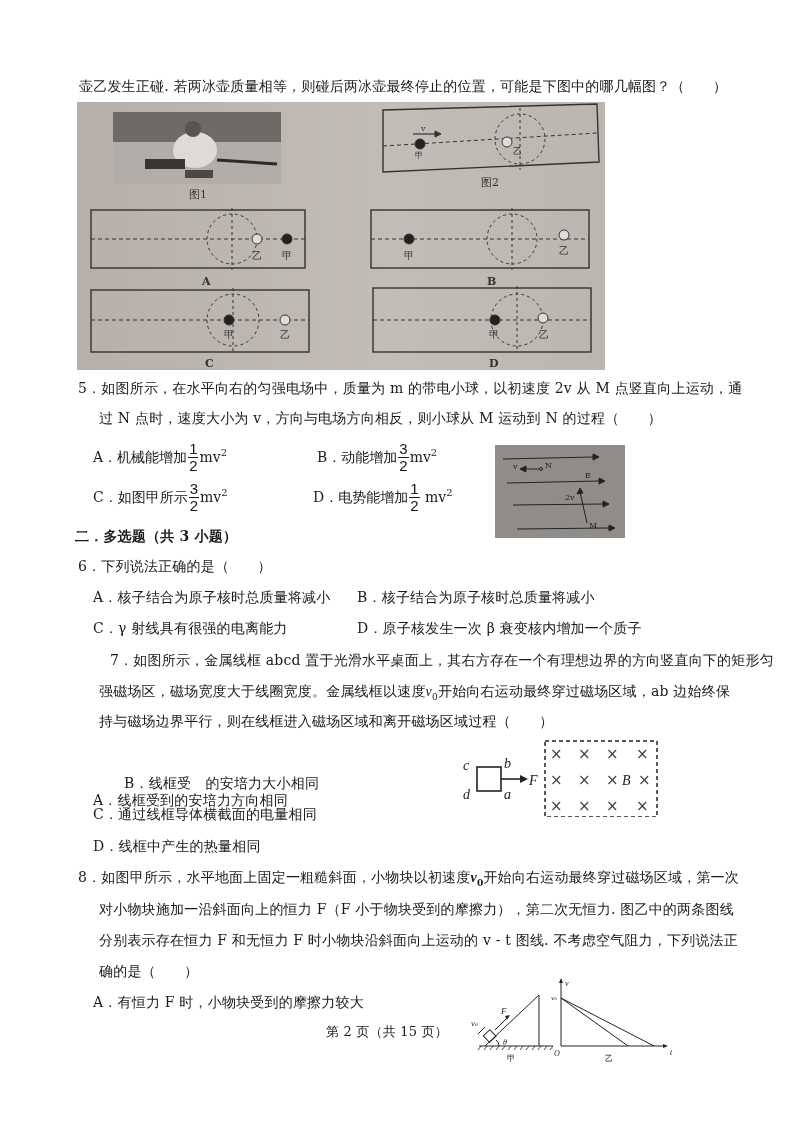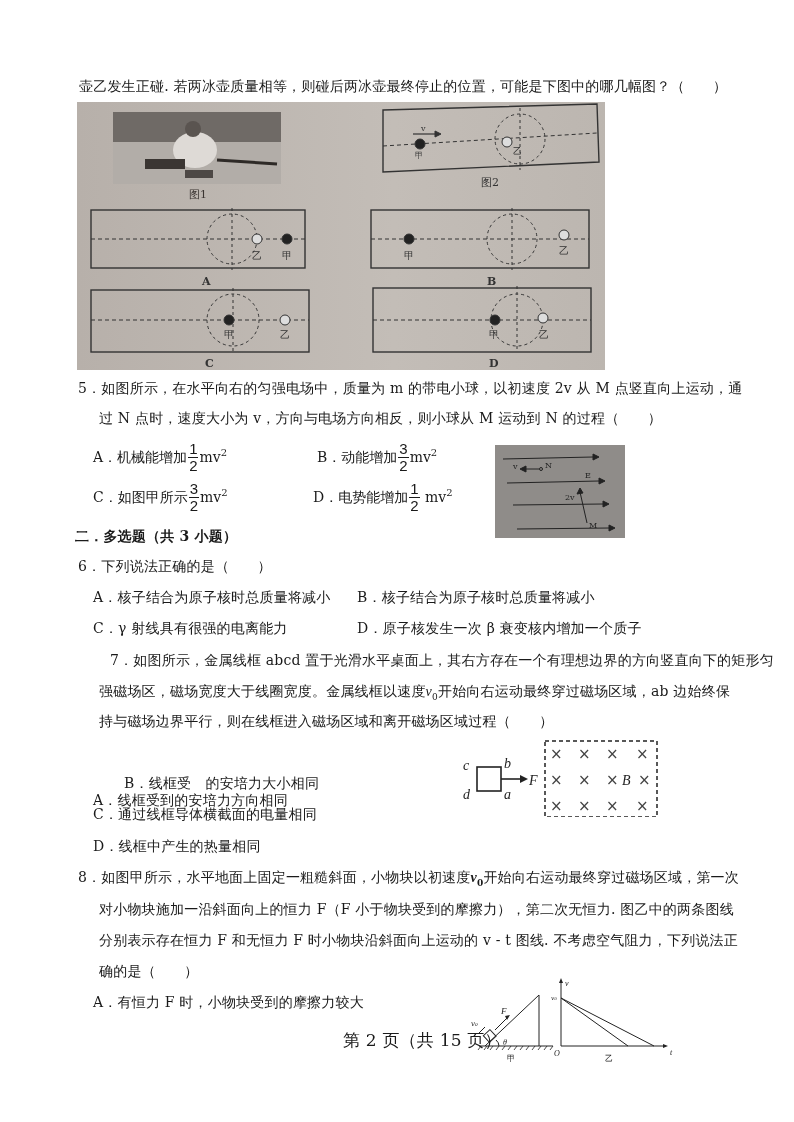--- a/index.html
+++ b/index.html
@@ -247,13 +247,13 @@
     <polygon points="94,5 96,0 98,5" fill="#222"></polygon>
     <polygon points="198,66 203,68 198,70" fill="#222"></polygon>
     <text x="100" y="8" font-size="8" font-style="italic" fill="#222" font-family="Liberation Serif, serif">v</text>
     <text x="86" y="22" font-size="6" font-style="italic" fill="#222">v₀</text>
     <text x="89" y="78" font-size="8" font-style="italic" fill="#222" font-family="Liberation Serif, serif">O</text>
     <text x="205" y="77" font-size="8" font-style="italic" fill="#222" font-family="Liberation Serif, serif">t</text>
     <text x="140" y="83" font-size="8" fill="#222">乙</text>
   </svg>
 </div>
 
-<div class="line" style="left:343px; top:1022px; font-size:17px;margin-top:8px;">第 2 页（共 15 页）</div>
+<div class="line" style="left:326px; top:1022px; font-size:13px;">第 2 页（共 15 页）</div>
 
 </body></html>

